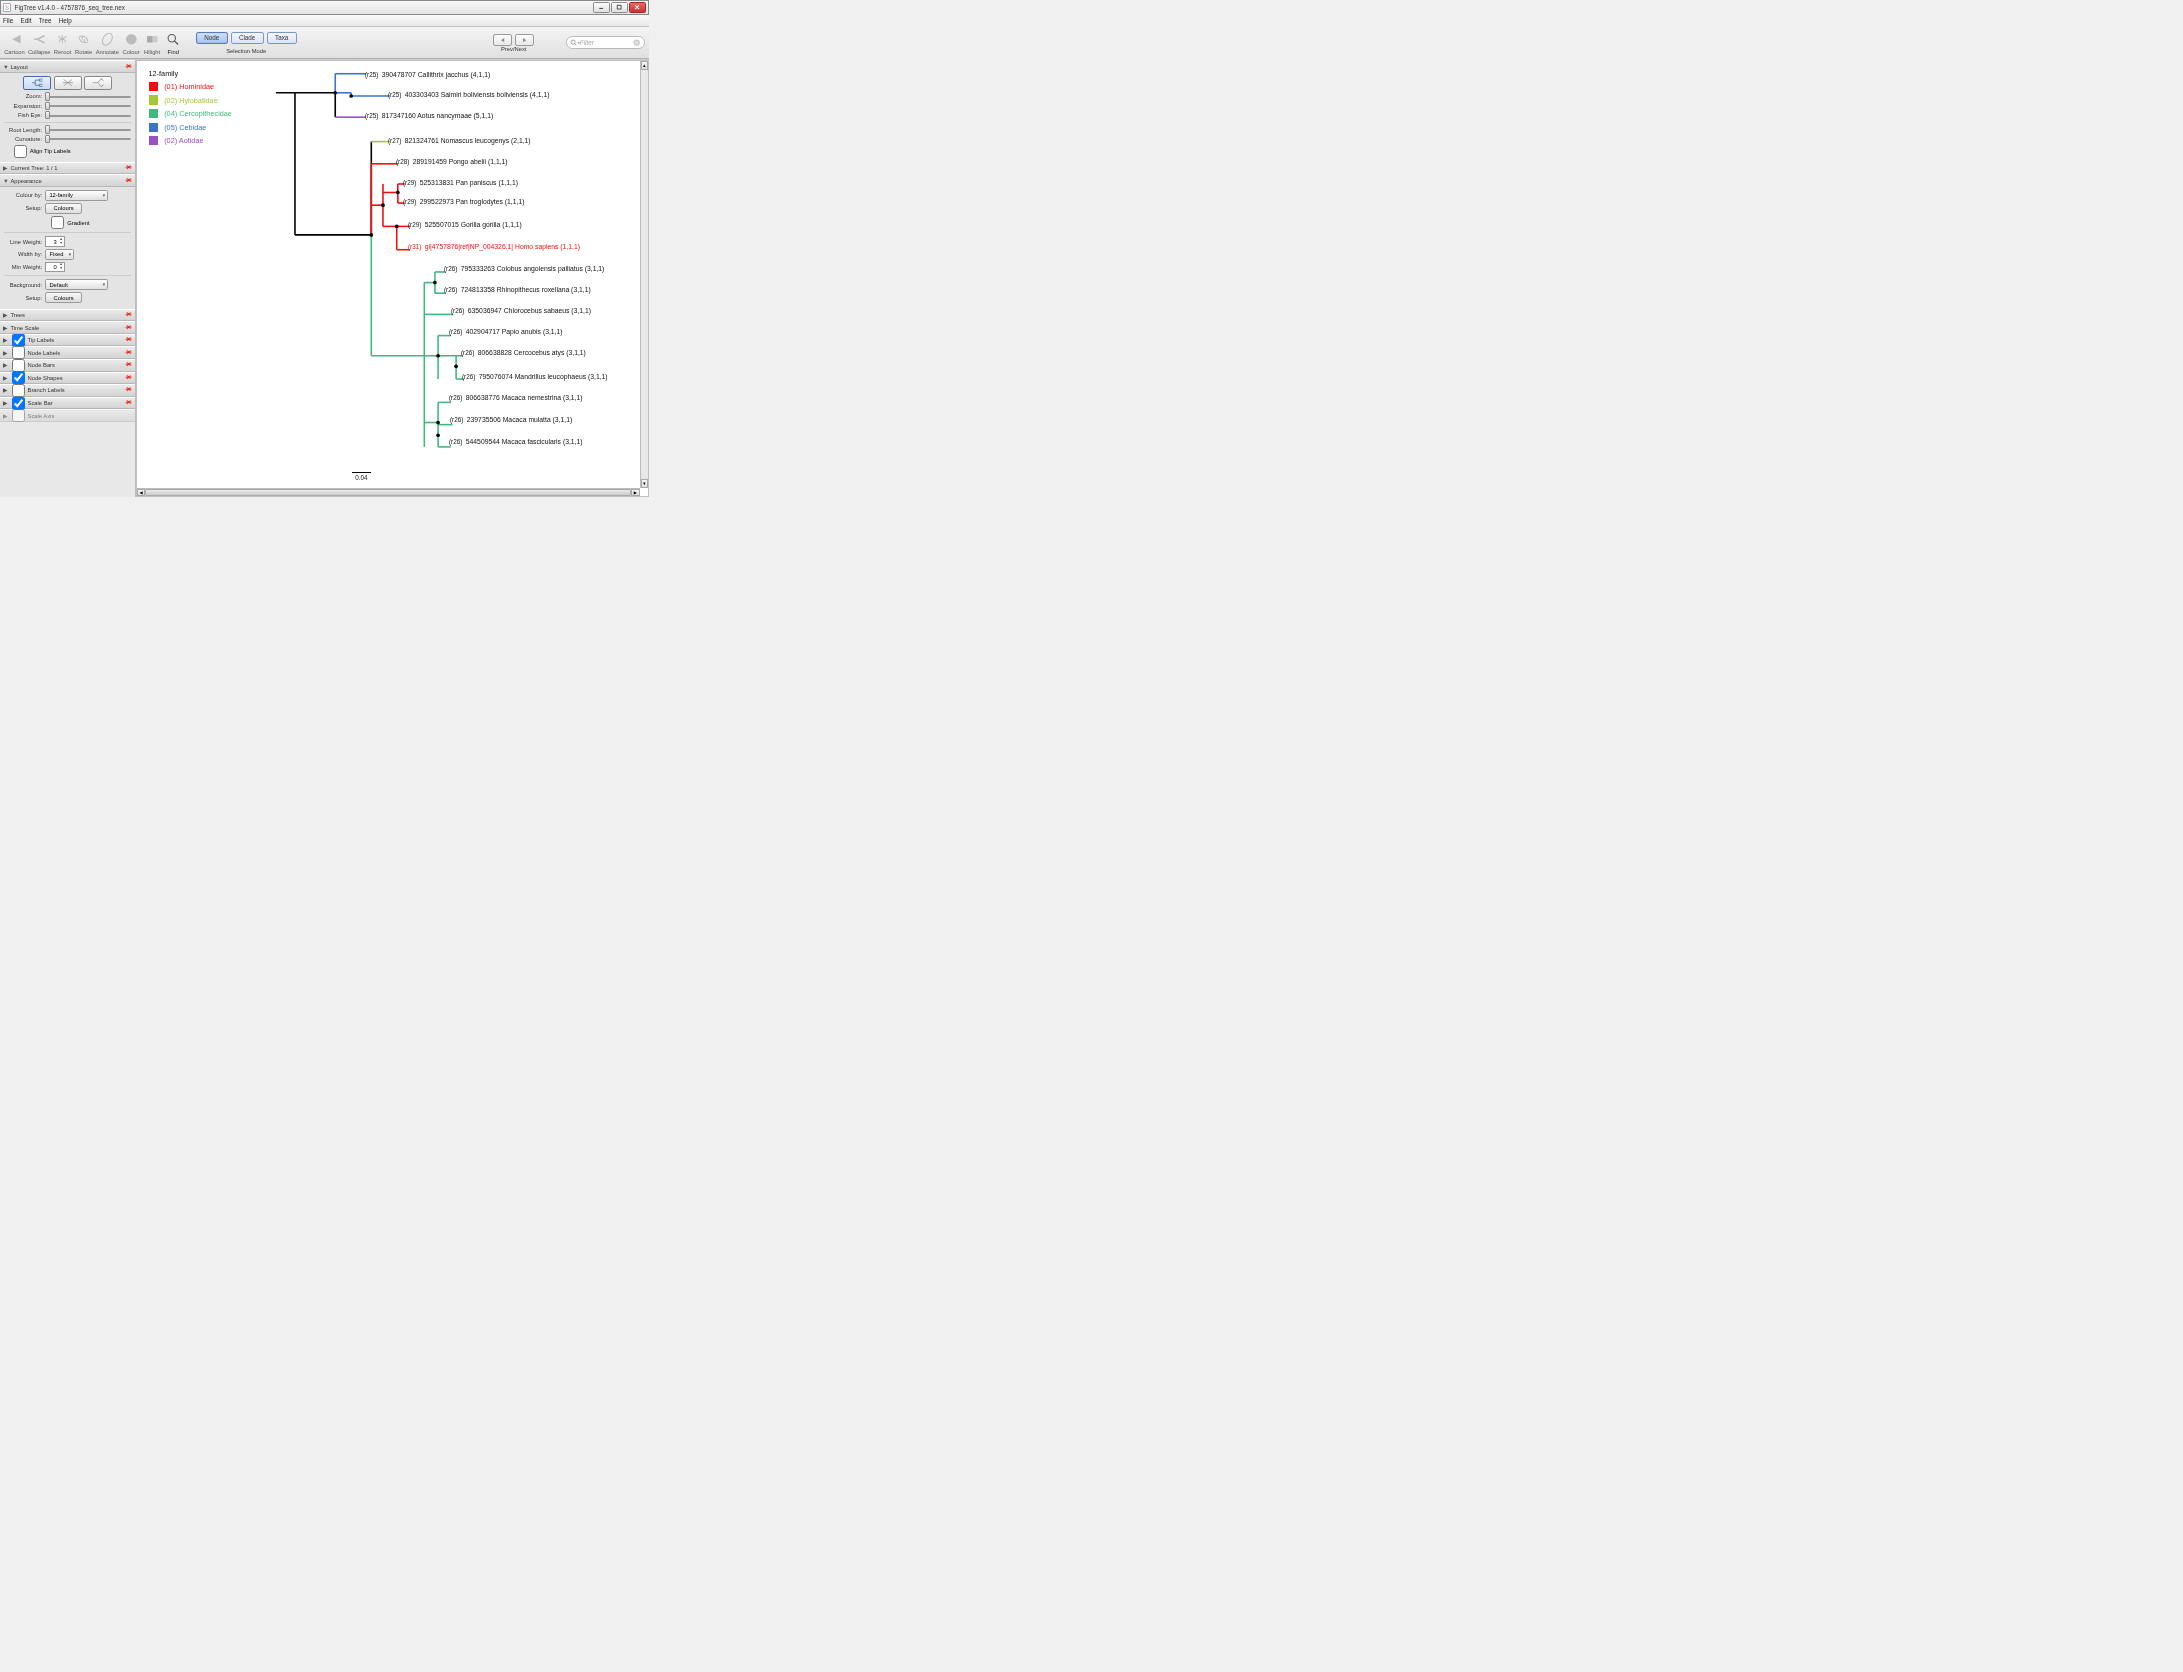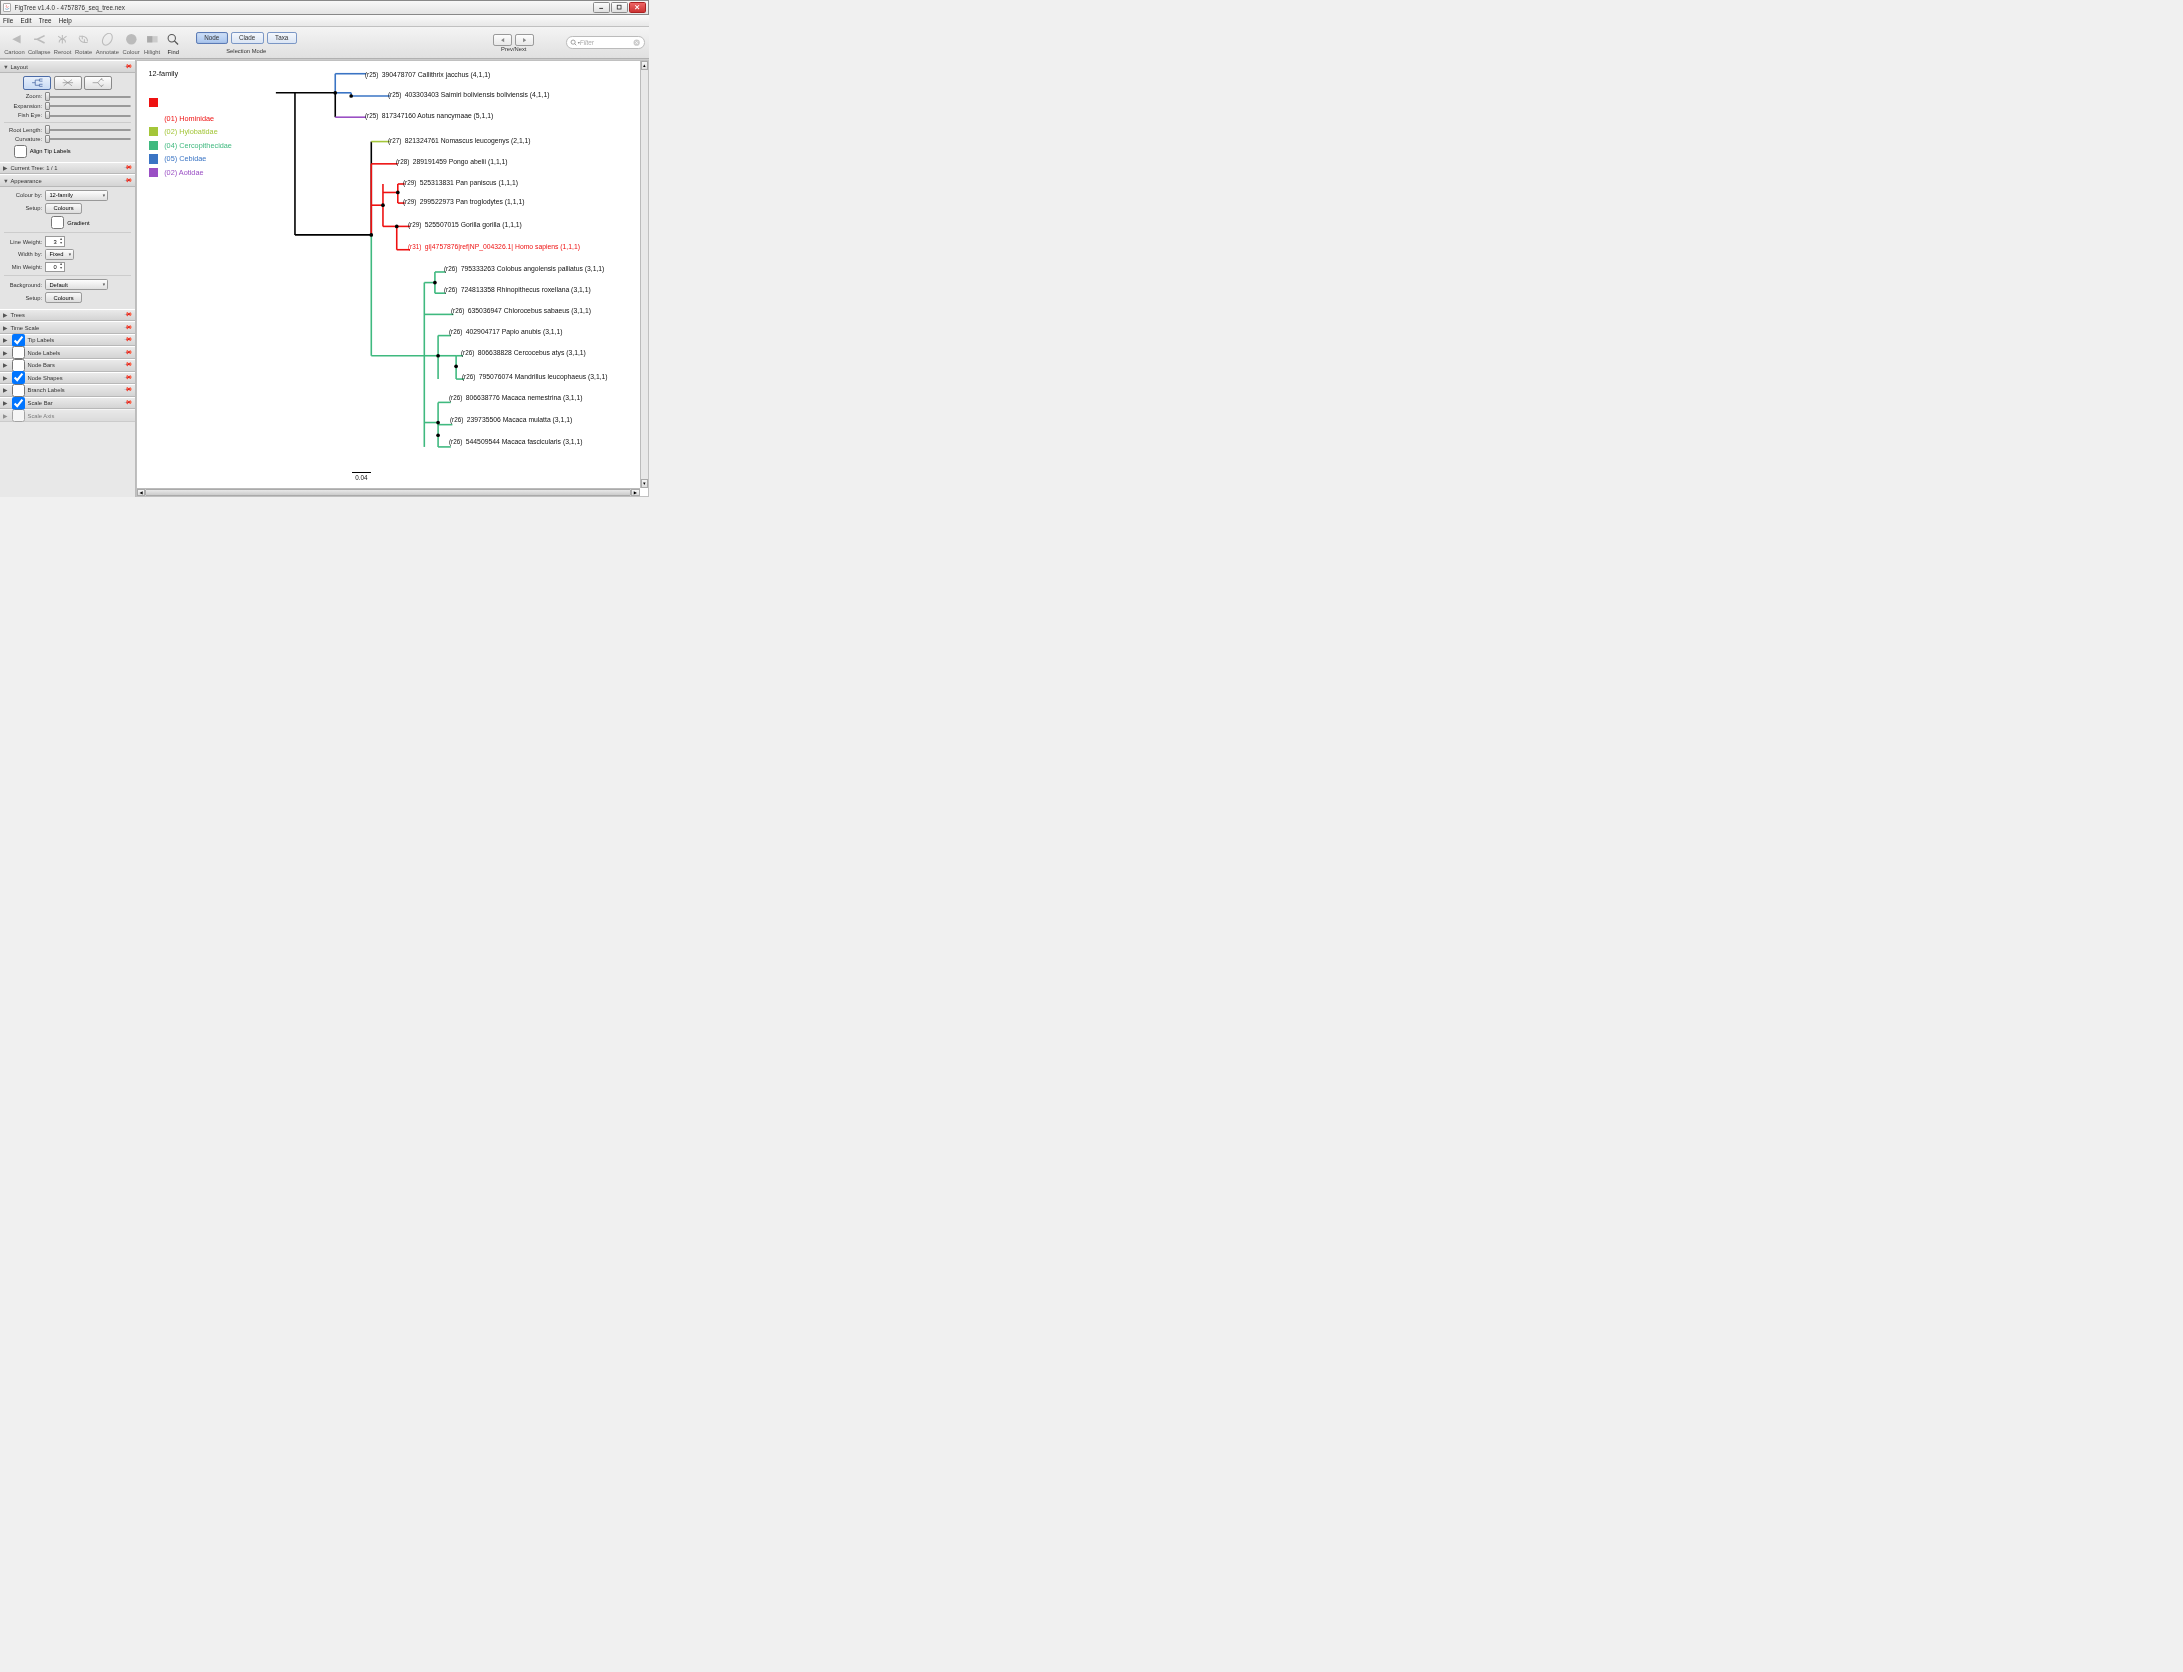--- a/index.html
+++ b/index.html
@@ -498,21 +498,21 @@
       </div>
   </div>
 
   <div class="canvas-wrap">
 
     <div class="legend">
       <div class="title">12-family</div>
       <div id="legend-items">
           <div class="row">
             <div class="sw" style="background: rgb(238, 17, 17);"></div>
-            <span style="color: rgb(238, 17, 17); margin-top: 32px;">(01) Hominidae</span>
+            <span style="color: rgb(238, 17, 17);">(01) Hominidae</span>
           </div>
           <div class="row">
             <div class="sw" style="background: rgb(164, 198, 57);"></div>
             <span style="color: rgb(164, 198, 57);">(02) Hylobatidae</span>
           </div>
           <div class="row">
             <div class="sw" style="background: rgb(63, 185, 127);"></div>
             <span style="color: rgb(63, 185, 127);">(04) Cercopithecidae</span>
           </div>
           <div class="row">

